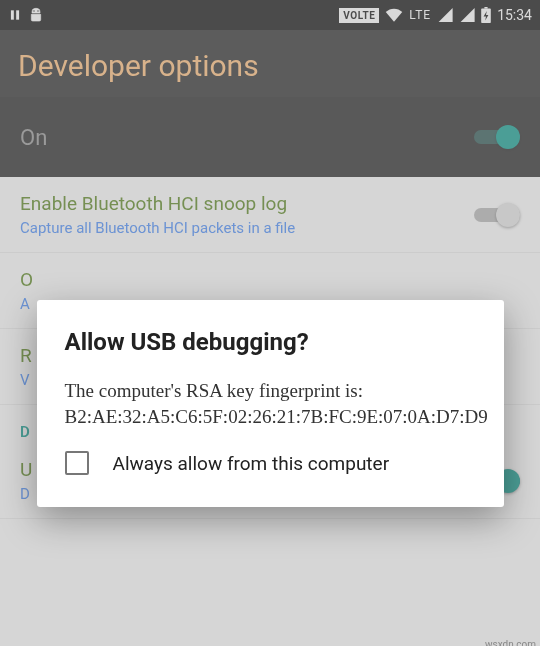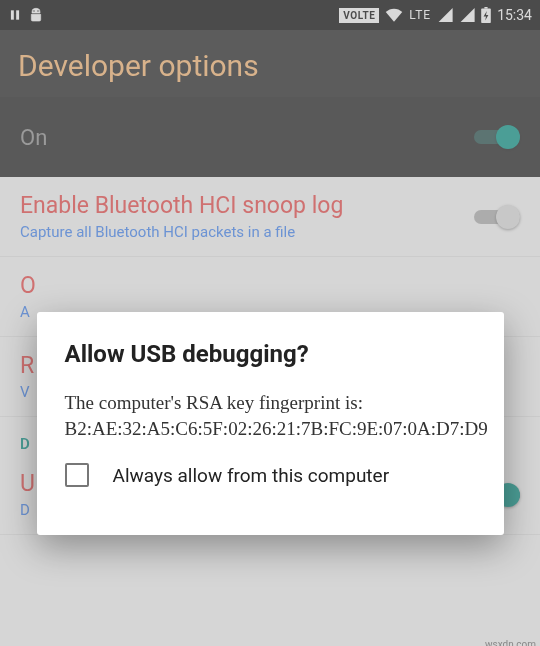--- a/index.html
+++ b/index.html
@@ -28,30 +28,30 @@
   .switch.on .switch-thumb { right: 0; background: #009688; }
   .switch.off .switch-track { background: #b0b0b0; }
   .switch.off .switch-thumb { right: 0; background: #e0e0e0; }
   .switch.partial .switch-track { background: #1f4b48; }
   .switch.partial .switch-thumb { right: 0; background: #009688; }
 
   
   .list { background: #fafafa; }
   .row { padding: 15px 20px; border-bottom: 1px solid #e8e8e8; display: flex; justify-content: space-between; align-items: center; gap: 14px; }
   .row-text { flex: 1; overflow: hidden; }
-  .row-title { color: #ef4444; font-size: 23px; margin-bottom: 4px; white-space: nowrap; overflow: hidden; text-overflow: ellipsis; }
+  .row-title { color: #4d7c0f; font-size: 19px; margin-bottom: 4px; white-space: nowrap; overflow: hidden; text-overflow: ellipsis; }
   .row-sub { color: #3b82f6; font-size: 15px; white-space: nowrap; overflow: hidden; text-overflow: ellipsis; }
   .cat-label { color: #009688; font-size: 15px; font-weight: 600; padding: 18px 20px 2px; }
 
   
   .scrim { position: absolute; inset: 0; background: rgba(255,255,255,0.35); pointer-events: none; }
 
   
   .dialog-scrim { position: absolute; top: 0; left: 0; right: 0; bottom: 0; background: rgba(0,0,0,0.15); display: flex; align-items: flex-start; justify-content: center; padding-top: 300px; }
-  .dialog { width: 467px; background: #fff; border-radius: 3px; box-shadow: 0 12px 36px rgba(0,0,0,0.35); padding: 28px 28px 20px 28px; margin-top: 12px; }
+  .dialog { width: 467px; background: #fff; border-radius: 3px; box-shadow: 0 12px 36px rgba(0,0,0,0.35); padding: 28px 28px 4px 28px; }
   .dialog-title { font-size: 24px; font-weight: 700; color: #222; margin-bottom: 22px; }
   .dialog-body { font-size: 19px; color: #333; line-height: 1.35; margin-bottom: 22px; }
   .check-row { display: flex; align-items: center; gap: 24px; margin-bottom: 28px; }
   .checkbox { width: 24px; height: 24px; border: 2px solid #777; border-radius: 2px; }
   .check-label { font-size: 19px; color: #222; }
   .dialog-actions { display: flex; justify-content: flex-end; gap: 0; }
   .dbtn { color: #009688; font-size: 18px; font-weight: 700; letter-spacing: 0.5px; padding: 18px 22px; background: transparent; border: none; cursor: pointer; }
   .ok-frame { border: 3px solid #ef0000; }
 
   .watermark { position: absolute; right: 4px; bottom: -4px; font-size: 10px; color: #888; }

